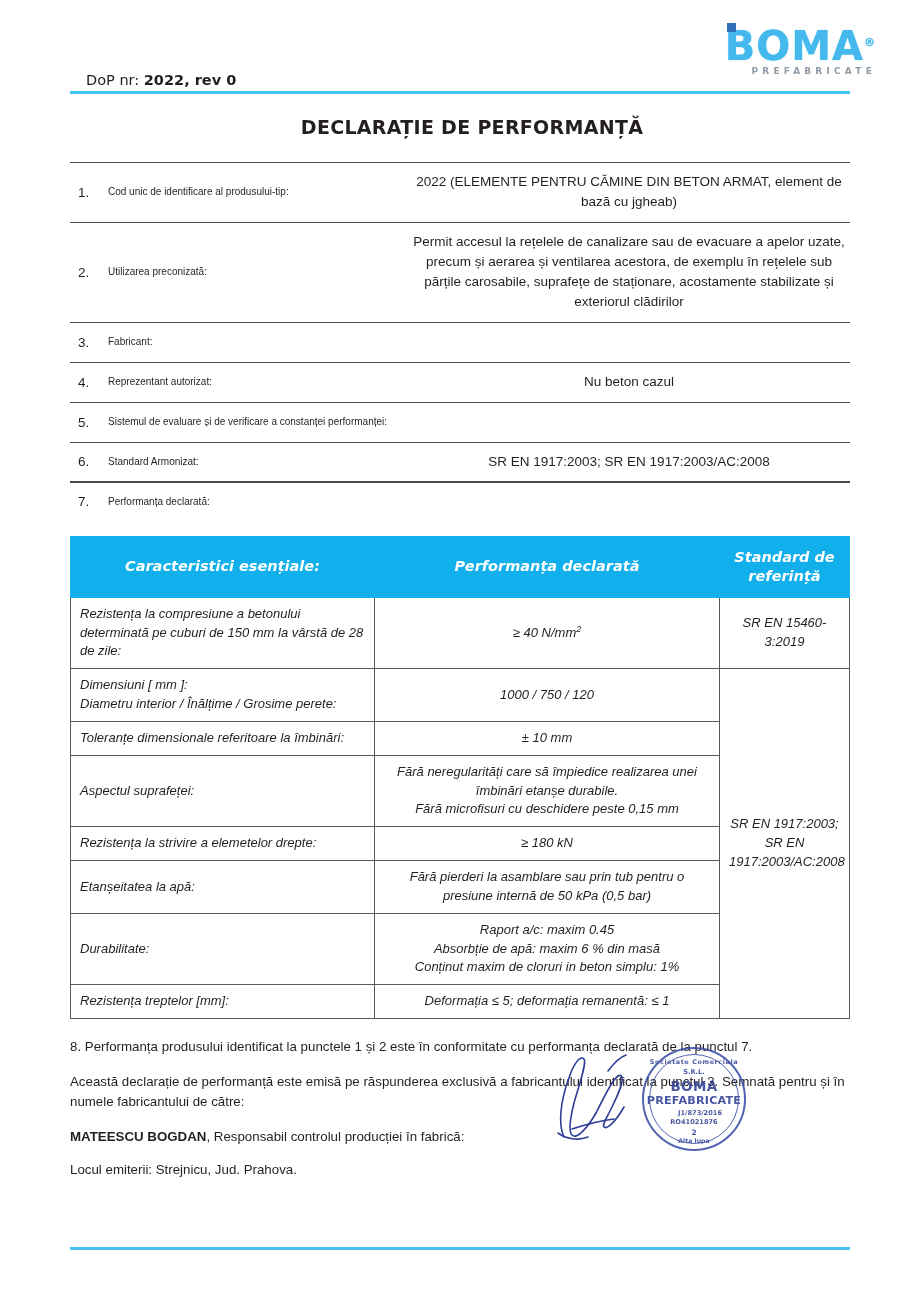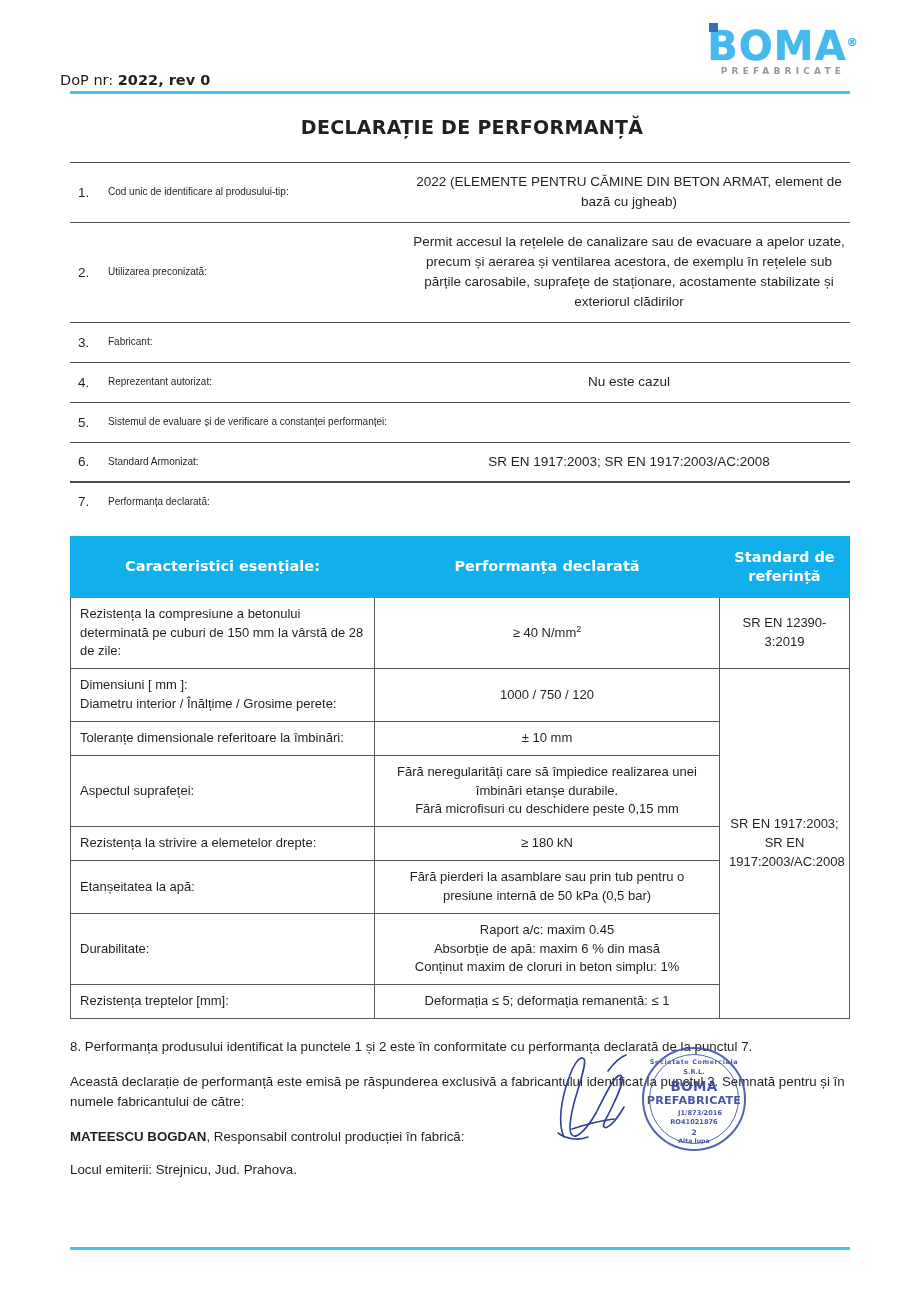--- a/index.html
+++ b/index.html
@@ -14,21 +14,21 @@
     overflow: hidden;
   }
 
   .page { position:relative; width:920px; height:1300px; padding: 0; }
 
   
   .header-zone { position:relative; height:100px; }
   .logo {
     position:absolute; right:44px; top:26px;
     width:186px; height:62px;
-    text-align:center;
+    text-align:right;
     line-height:1;
   }
   .logo-word {
     font-family:"DejaVu Sans", sans-serif;
     font-size:40px; font-weight:bold;
     color:#45b9ee;
     letter-spacing:1px;
     position:relative; display:inline-block;
     text-shadow: 0 0 1px #45b9ee;
   }
@@ -39,21 +39,21 @@
     position:absolute; left:2px; top:-3px;
     width:9px; height:9px; background:#2f6fba;
   }
   .logo-sub {
     margin-top:1px;
     font-family:"DejaVu Sans", sans-serif;
     font-size:9px; font-weight:bold; color:#8f9ba6;
     letter-spacing:4.2px;
   }
   .dop-line {
-    position:absolute; left:60px; top:72px;
+    position:absolute; left:86px; top:72px;
     font-size:14.5px; color:#231f20;
     font-family:"DejaVu Sans", sans-serif;
     white-space:nowrap;
   }
   .dop-line b { font-weight:bold; }
   .rule-top {
     position:absolute; left:70px; top:91px; width:780px; height:2.5px;
     background:#45c3f0;
   }
 
@@ -89,21 +89,21 @@
   }
   .info-value {
     flex:1 1 auto;
     font-size:13.5px; line-height:1.5;
     text-align:center;
     padding:0 4px;
   }
   .info-row.item7 { border-bottom:none; padding-bottom:10px; }
 
   
-  .perf-wrap { margin: 14px 70px 0 70px; }
+  .perf-wrap { margin: 14px 70px 0 70px; font-style: italic; }
   table.perf {
     width:100%; border-collapse:collapse;
     table-layout:fixed;
   }
   table.perf th, table.perf td {
     border:1.3px solid #58595b;
     vertical-align:middle;
   }
   table.perf thead th {
     background:#11AFEC;
@@ -212,21 +212,21 @@
         <div class="info-label">Utilizarea preconizată:</div>
         <div class="info-value">Permit accesul la rețelele de canalizare sau de evacuare a apelor uzate, precum și aerarea și ventilarea acestora, de exemplu în rețelele sub părțile carosabile, suprafețe de staționare, acostamente stabilizate și exteriorul clădirilor</div>
       </div>
       <div class="info-row">
         <div class="info-num">3.</div>
         <div class="info-label">Fabricant:</div>
       </div>
       <div class="info-row">
         <div class="info-num">4.</div>
         <div class="info-label">Reprezentant autorizat:</div>
-        <div class="info-value">Nu este cazul</div>
+        <div class="info-value">Nu beton cazul</div>
       </div>
       <div class="info-row">
         <div class="info-num">5.</div>
         <div class="info-label">Sistemul de evaluare și de verificare a constanței performanței:</div>
       </div>
       <div class="info-row last">
         <div class="info-num">6.</div>
         <div class="info-label">Standard Armonizat:</div>
         <div class="info-value">SR EN 1917:2003; SR EN 1917:2003/AC:2008</div>
       </div>
@@ -242,21 +242,21 @@
         <tr>
           <th class="c1">Caracteristici esențiale:</th>
           <th class="c2">Performanța declarată</th>
           <th class="c3">Standard de referință</th>
         </tr>
       </thead>
       <tbody>
           <tr>
             <td class="charac">Rezistența la compresiune a betonului determinată pe cuburi de 150 mm la vârstă de 28 de zile:</td>
             <td class="perfval">≥ 40 N/mm<sup>2</sup></td>
-            <td class="stdref">SR EN 12390-3:2019</td>
+            <td class="stdref">SR EN 15460-3:2019</td>
           </tr>
           <tr>
             <td class="charac">Dimensiuni [ mm ]:<br>Diametru interior / Înălțime / Grosime perete:</td>
             <td class="perfval">1000 / 750 / 120</td>
             <td class="stdref" rowspan="7">SR EN 1917:2003;<br>SR EN<br>1917:2003/AC:2008</td>
           </tr>
           <tr>
             <td class="charac">Toleranțe dimensionale referitoare la îmbinări:</td>
             <td class="perfval">± 10 mm</td>
           </tr>

